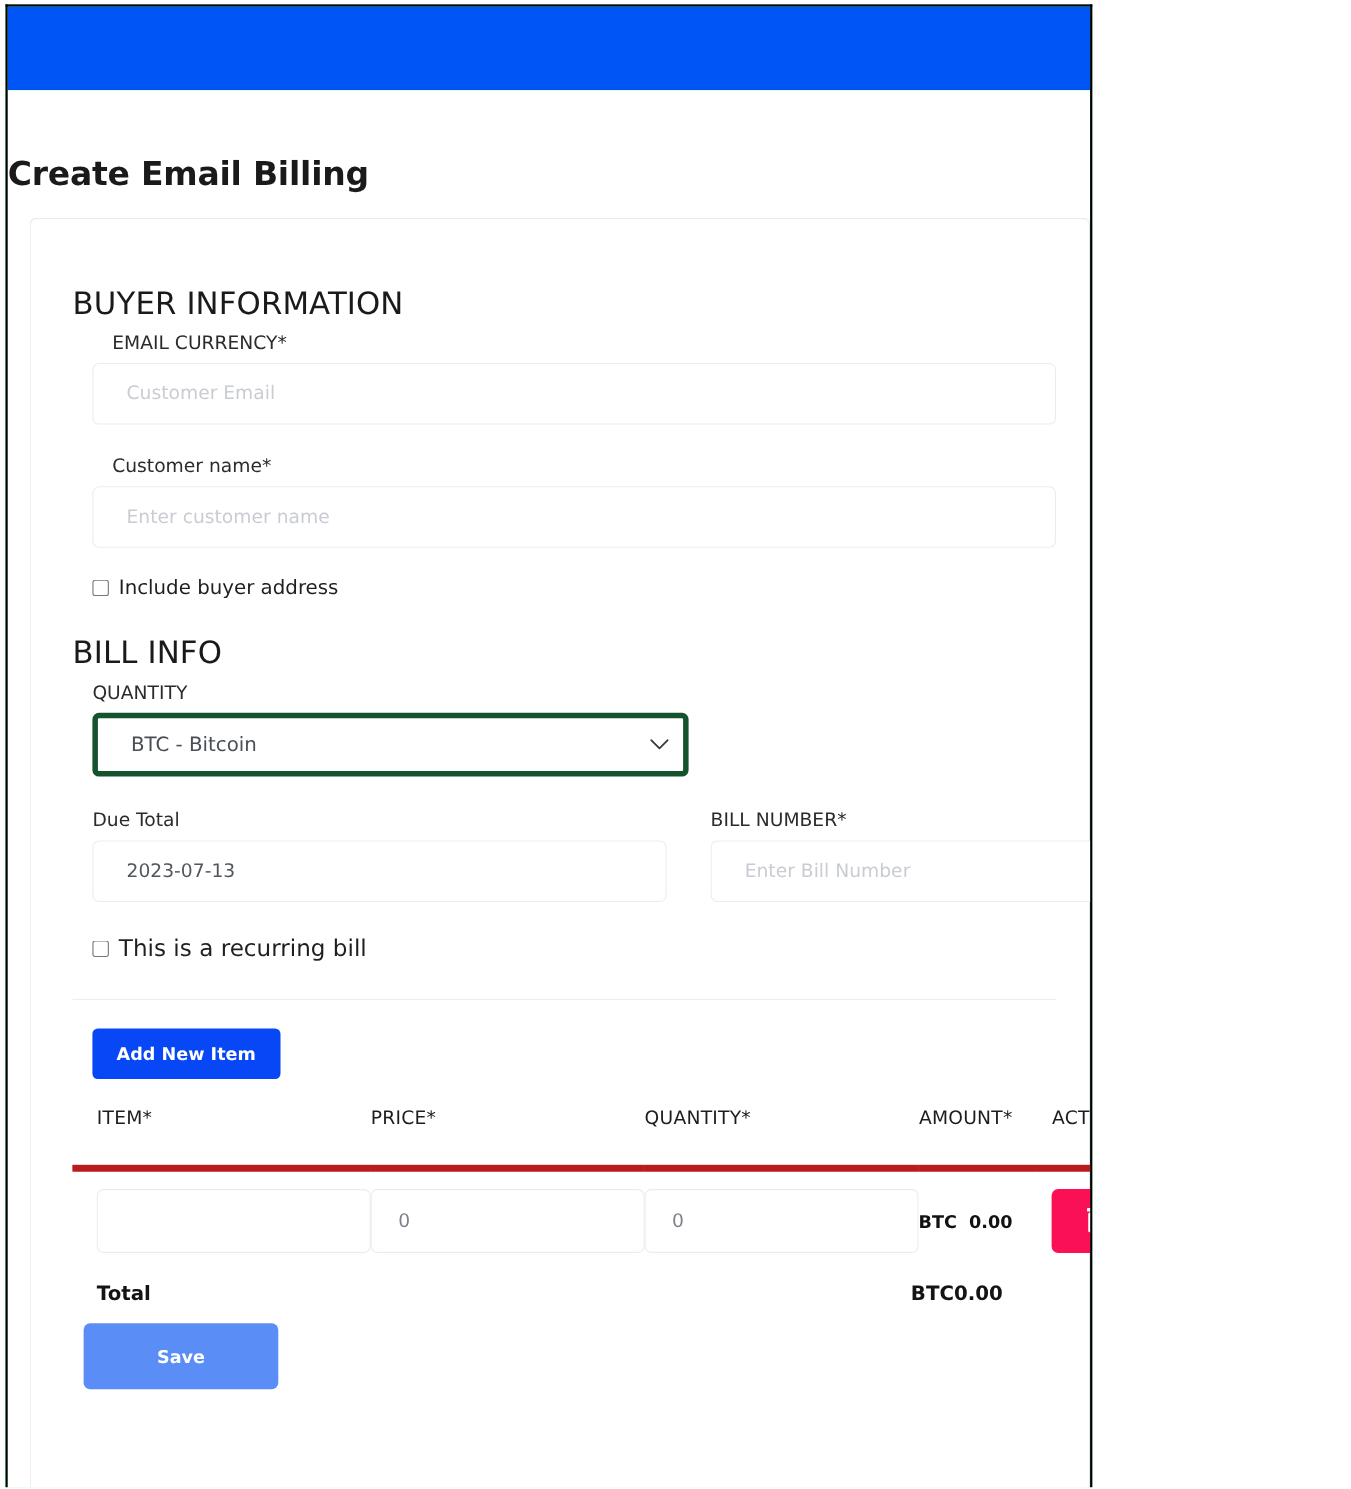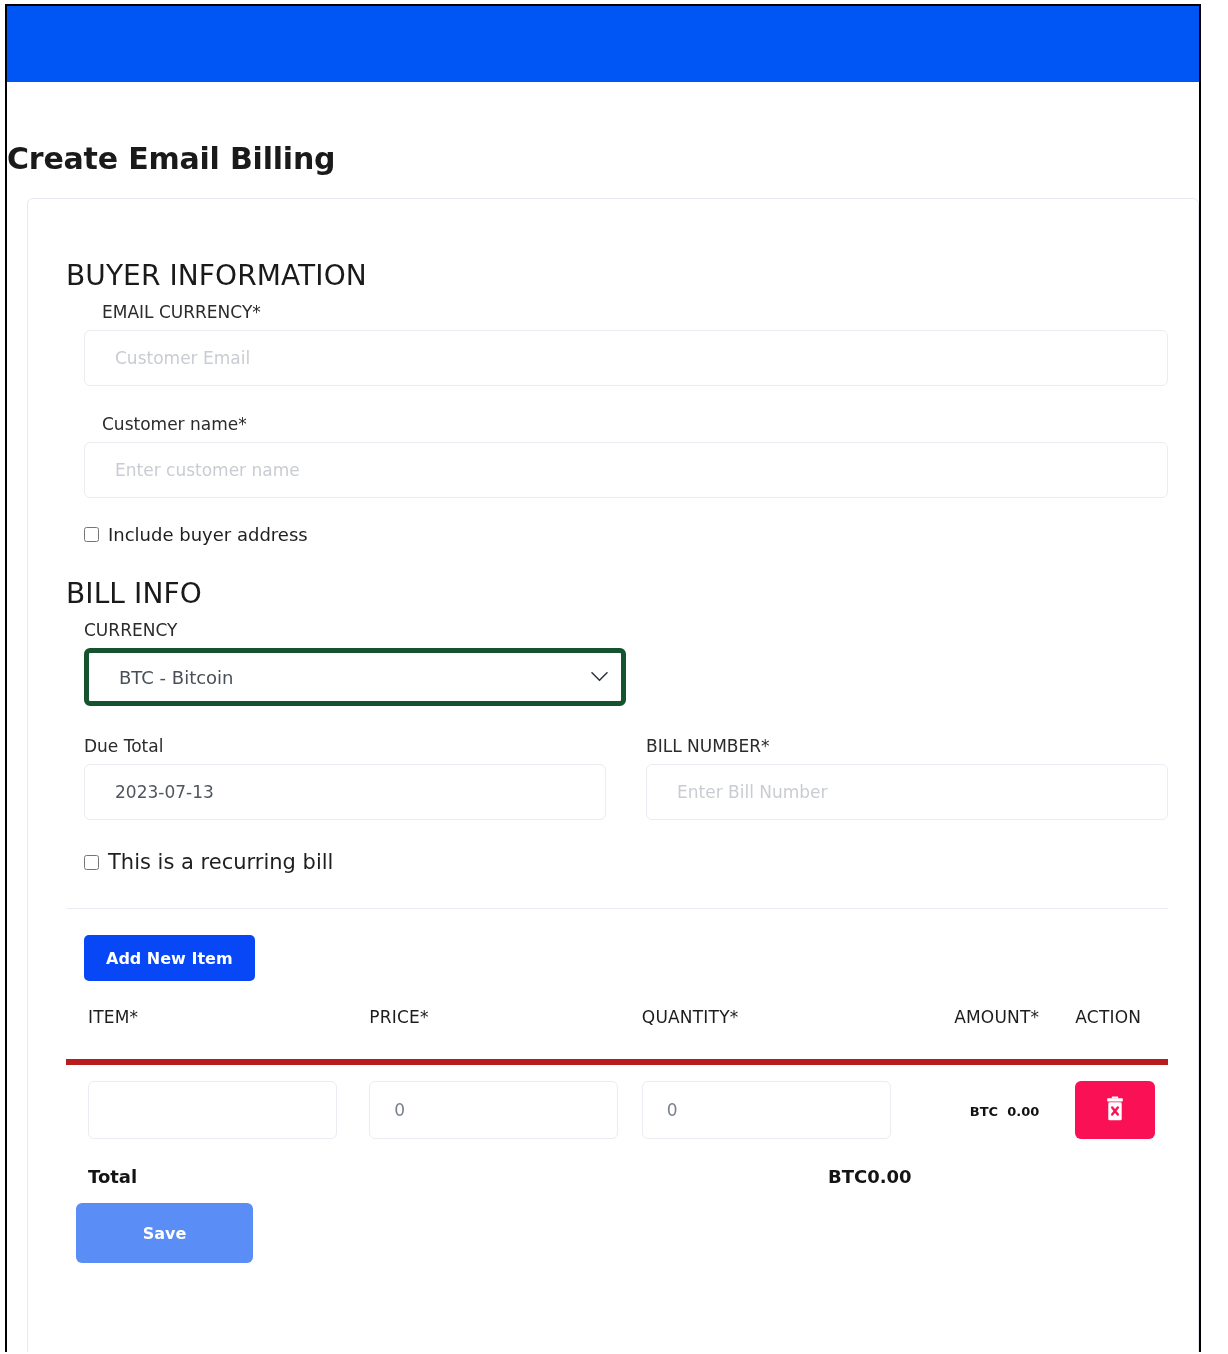--- a/index.html
+++ b/index.html
@@ -12,21 +12,21 @@
     height: 1354px;
     font-family: "DejaVu Sans", "Liberation Sans", sans-serif;
     overflow: hidden;
   }
 
   
   .page-frame {
     position: absolute;
     left: 5px;
     top: 4px;
-    width: 1196px;
+    width: 988px;
     height: 1348px;
     border: 2px solid #000000;
     border-bottom: none;
     box-sizing: border-box;
     background: #86efac;
     overflow: hidden;
   }
 
   
   .topbar {
@@ -206,21 +206,21 @@
     font-size: 17px;
     color: #5e636b;
     padding: 0 0 0 24px;
     outline: none;
     background: #fff;
     font-family: "DejaVu Sans", "Liberation Sans", sans-serif;
   }
   .cell-input::placeholder { color: #7b8089; }
 
   .amount-val {
-    font-size: 13px;
+    font-size: 16px;
     font-weight: 700;
     color: #111111;
     white-space: pre;
   }
 
   .btn-delete {
     background: #fa1155;
     border: none;
     border-radius: 6px;
     width: 80px;
@@ -290,21 +290,21 @@
         </div>
 
         <div class="checkbox-row">
           <input type="checkbox" style="">
           <span class="cb-label">Include buyer address</span>
         </div>
 
         
         <h2 class="section-title" style="margin-top:32px;">BILL INFO</h2>
 
-        <label class="field-label">CURRENCY</label>
+        <label class="field-label">QUANTITY</label>
         <div class="select-wrap">
           <div class="select-box">
             <span>BTC - Bitcoin</span>
           </div>
           <span class="chev">
             <svg width="17" height="11" viewBox="0 0 17 11" fill="none" xmlns="http://www.w3.org/2000/svg">
               <path d="M1 1.3L8.5 8.8L16 1.3" stroke="#343a40" stroke-width="1.6" stroke-linecap="round" stroke-linejoin="round"></path>
             </svg>
           </span>
         </div>

